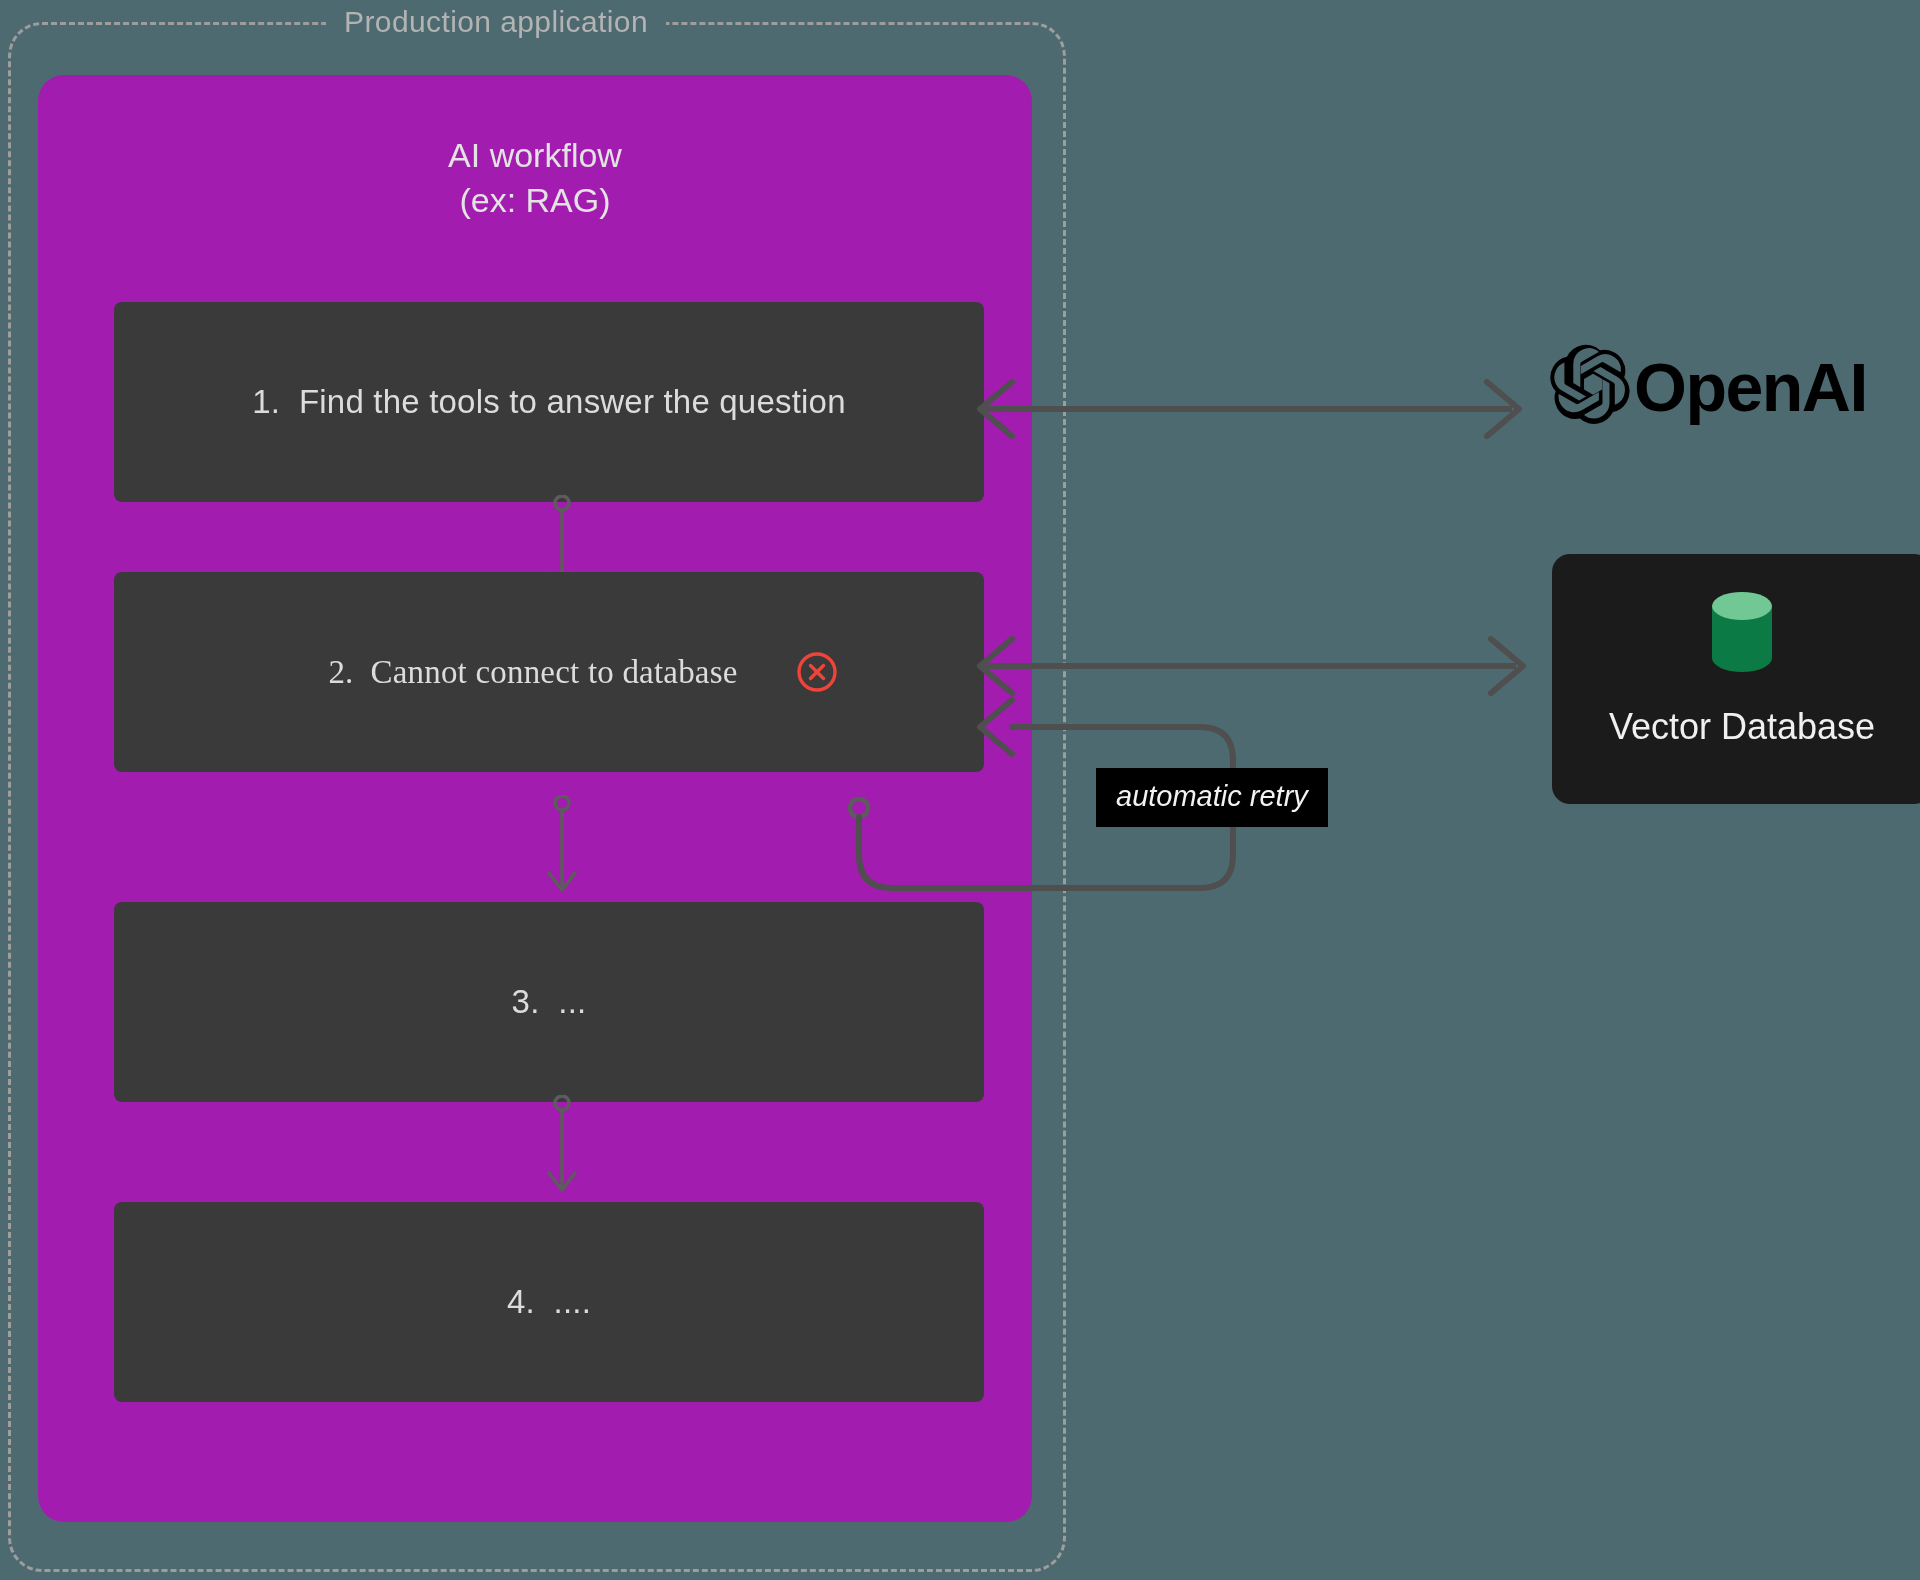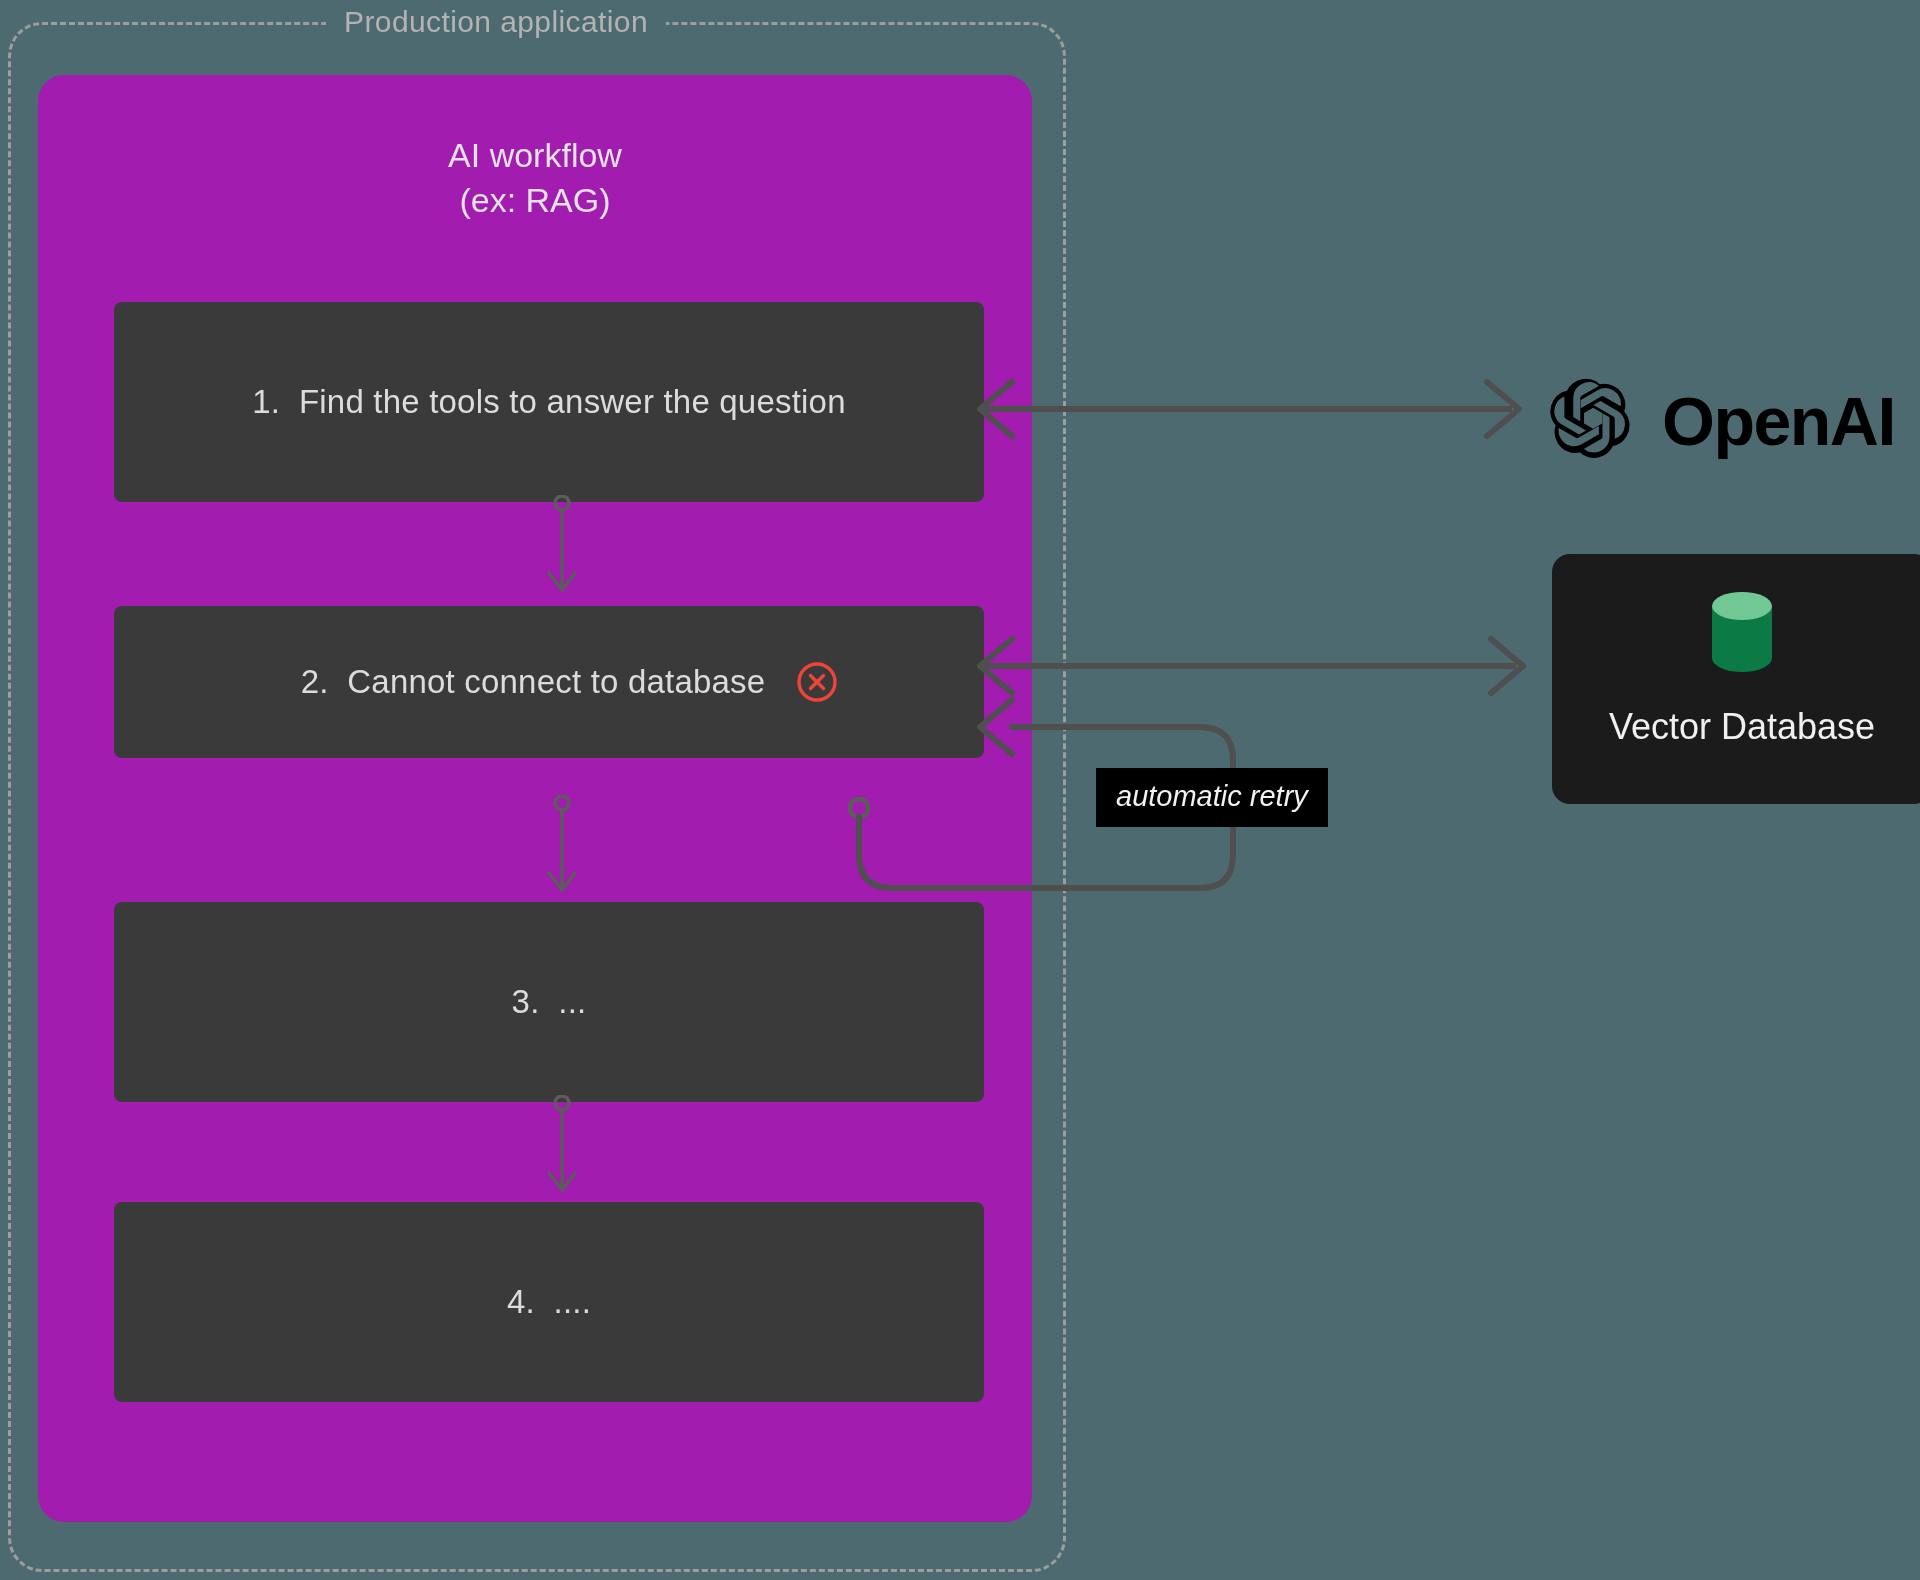--- a/index.html
+++ b/index.html
@@ -77,21 +77,21 @@
     align-items: center;
     justify-content: center;
   }
   .step-label {
     color: #dcdcdc;
     font-size: 33px;
     letter-spacing: .2px;
     white-space: pre;
   }
   #step-1 { top: 227px; height: 200px; }
-  #step-2 { top: 531px; height: 152px; }
+  #step-2 { top: 497px; height: 200px; font-family: Liberation Serif, serif; }
   #step-3 { top: 827px; height: 200px; }
   #step-4 { top: 1127px; height: 200px; }
 
   #step-2 .step-label { transform: translateX(-16px); }
 
   
   #error-icon {
     position: absolute;
     left: 682px;
     top: 50%;
@@ -132,24 +132,24 @@
     font-size: 29px;
     white-space: nowrap;
     line-height: 1;
     font-style: italic;
   }
 
   
   #openai-block {
     position: absolute;
     left: 1548px;
-    top: 378px;
+    top: 344px;
     display: flex;
     align-items: center;
-    gap: 32px;
+    gap: 4px;
   }
   #openai-wordmark {
     color: #000000;
     font-size: 68px;
     font-weight: 700;
     letter-spacing: -1.5px;
     line-height: 1;
   }
 
   

